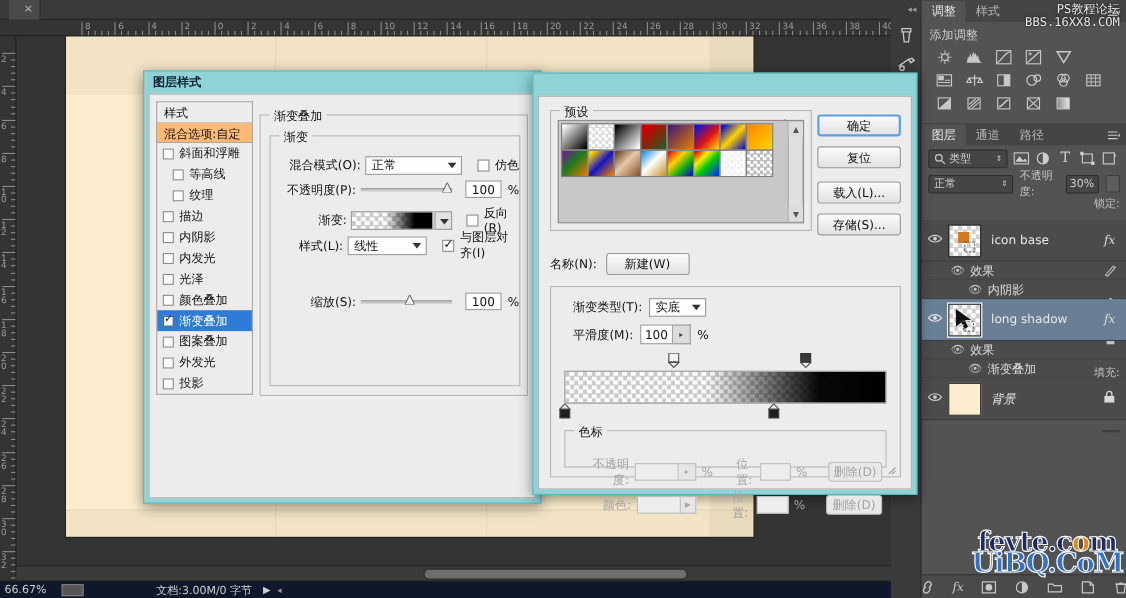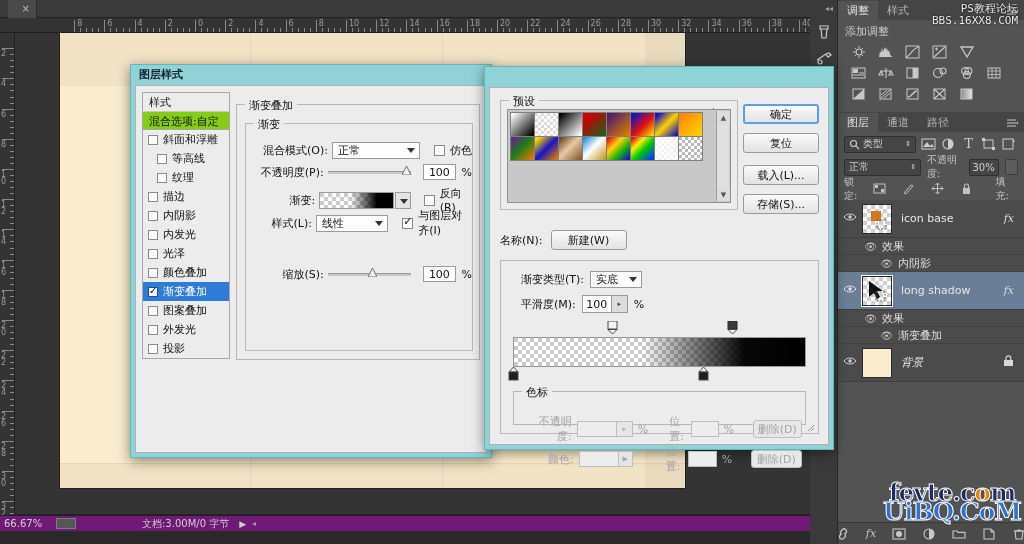--- a/index.html
+++ b/index.html
@@ -51,21 +51,21 @@
   #artboard .hfold { position:absolute; left:0; right:0; height:1px; background:rgba(0,0,0,0.05); }
   #artboard .band { position:absolute; background:rgba(0,0,0,0.035); }
 
   
   #vscroll { position:absolute; right:0; top:33px; width:14px; height:495px; background:#3a3a3a; border-left:1px solid #222; }
   #vscroll .thumb { position:absolute; left:2px; top:2px; width:10px; height:300px; background:#6e6e6e; border-radius:5px; }
   #hscroll { position:absolute; left:15px; bottom:16px; height:14px; width:795px; background:#3a3a3a; border-top:1px solid #222; }
   #hscroll .thumb { position:absolute; top:2px; left:370px; width:240px; height:10px; background:#6e6e6e; border-radius:5px; }
 
   
-  #statusbar { position:absolute; left:0; bottom:13px; width:810px; height:16px; background:#701a75;
+  #statusbar { position:absolute; left:0; bottom:0; width:810px; height:16px; background:#0f172a;
                border-top:1px solid #202020; display:flex; align-items:center; font-size:10px; color:#cfcfcf; }
   #statusbar .zoom { width:56px; padding-left:4px; }
   #statusbar .camicon { width:20px; height:11px; background:#565656; border:1px solid #7d7d7d;
                         display:inline-block; position:relative; }
   #statusbar .docinfo { margin-left:66px; }
   #statusbar .arrow { margin-left:10px; font-size:9px; }
   #statusbar .arrow2 { margin-left:6px; font-size:8px; color:#9a9a9a; }
 
   
   #railstrip { position:absolute; right:186px; top:0; width:28px; height:544px; background:#3a3a3a;
@@ -99,21 +99,21 @@
   .layerrow.selected { background:#6a7f96; }
   .eyecol { width:24px; text-align:center; color:#cfcfcf; font-size:11px; }
   .thumb { width:30px; height:30px; border:1px solid #2b2b2b; background:
             repeating-conic-gradient(#ffffff 0 25%, #cfcfcf 0 50%) 0 0/8px 8px; position:relative; }
   .lname { margin-left:9px; font-size:11px; color:#e6e6e6; flex:1; }
   .fxmark { margin-right:10px; font-style:italic; font-size:11px; color:#dcdcdc; font-family:"DejaVu Serif",serif; }
   .subrow { display:flex; align-items:center; height:17px; background:#4b4b4b; font-size:11px; color:#dcdcdc;
             border-bottom:1px solid #434343; }
   .subrow .eye2 { width:44px; text-align:right; padding-right:5px; font-size:10px; color:#c6c6c6; }
   .subrow.deep .eye2 { width:60px; }
-  .lockrow { display:flex; align-items:center; height:22px; padding:0 6px; gap:16px; font-size:10px; color:#c2c2c2; }
+  .lockrow { display:flex; align-items:flex-end; height:22px; padding:0 6px; gap:16px; font-size:10px; color:#c2c2c2;flex-direction:column; }
 
   #lp-bottom { position:absolute; left:0; right:0; bottom:0; height:22px; background:#4a4a4a;
                border-top:1px solid #383838; display:flex; align-items:center; justify-content:center; gap:16px; }
   .lbtn { width:14px; height:14px; color:#c8c8c8; }
 
   
   .wm-top { position:absolute; right:6px; top:3px; text-align:right; line-height:12px;
             font-family:"DejaVu Sans Mono","Liberation Mono",monospace; font-size:11px; color:#e9e9e9;
             text-shadow:0 0 2px #000; }
   .wm-bottom { position:absolute; right:3px; bottom:18px; text-align:center; pointer-events:none; }
@@ -127,21 +127,21 @@
   .winframe { position:absolute; background:#8fd3d6; border:1px solid #5fb6bb;
               box-shadow:0 3px 12px rgba(0,0,0,.45); }
   .wintitle { height:20px; line-height:20px; padding-left:8px; font-size:11px; color:#123; font-weight:bold; }
 
   
   #dlg-layerstyle { left:130px; top:64px; width:362px; height:394px; }
   #ls-body { position:absolute; left:4px; top:20px; right:4px; bottom:4px; background:#ececec; border:1px solid #b0b0b0; }
   #ls-left { position:absolute; left:6px; top:6px; width:88px; bottom:6px; }
   .stylehdr { height:19px; line-height:19px; padding-left:6px; background:#ececec; border:1px solid #a7a7a7;
               border-bottom:none; font-size:11px; color:#111; }
-  .stylesub { height:19px; line-height:19px; padding-left:6px; background:#84cc16; border:1px solid #a7a7a7;
+  .stylesub { height:19px; line-height:19px; padding-left:6px; background:#fdba74; border:1px solid #a7a7a7;
               border-top:1px solid #c7c7c7; font-size:11px; color:#111; }
   #stylelist { border:1px solid #a7a7a7; border-top:none; background:#ececec; }
   .srow { height:19px; display:flex; align-items:center; padding-left:5px; font-size:11px; color:#111; }
   .srow.indent { padding-left:14px; }
   .srow.sel { background:#2f7cd8; color:#fff; }
   .scheck { width:10px; height:10px; border:1px solid #8a8a8a; background:#fcfcfc; margin-right:5px;
             display:inline-block; position:relative; flex:none; }
   .srow.sel .scheck { border-color:#1b4e8d; }
   .scheck.on::after { content:"✓"; position:absolute; left:0px; top:-3px; font-size:10px; color:#111; }
 

